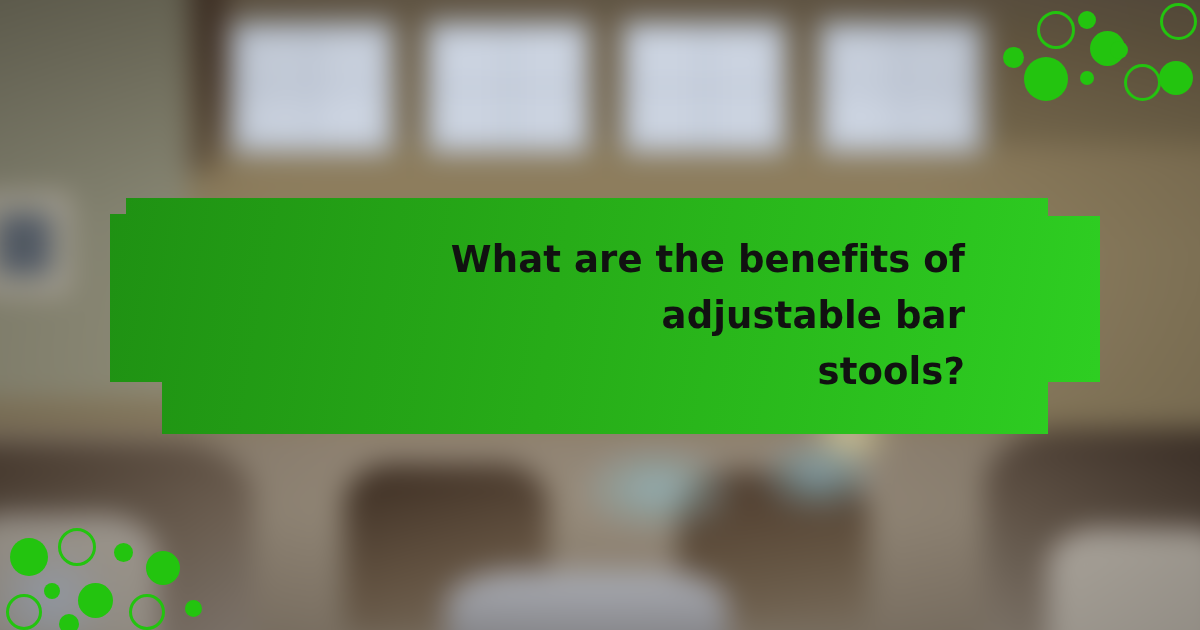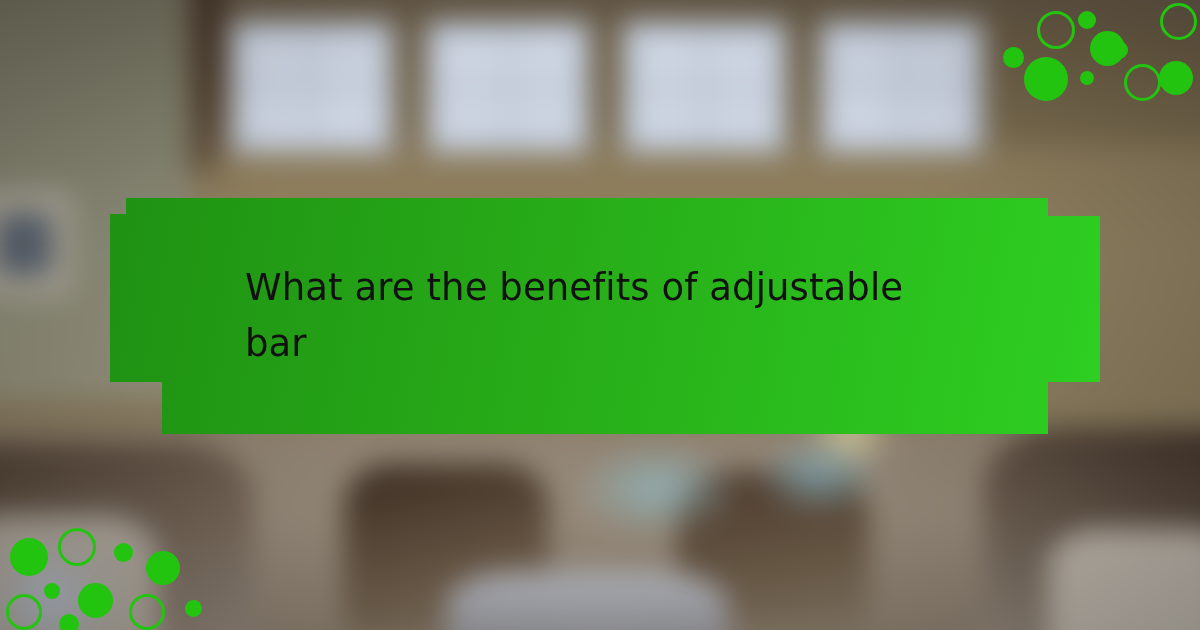--- a/index.html
+++ b/index.html
@@ -203,25 +203,25 @@
     );
     display: flex;
     align-items: center;
     justify-content: center;
   }
 
   #banner-text {
     position: relative;
     z-index: 3;
     width: 720px;
-    text-align: left;
+    text-align: right;
     color: #111111;
     font-size: 37px;
     line-height: 1.52;
-    font-weight: 400;
+    font-weight: 700;
     letter-spacing: 0.1px;
     font-family: "DejaVu Sans", sans-serif;
   }
 </style>
 </head>
 <body>
 
 <div id="stage">
 
   <div id="bg">
@@ -272,21 +272,21 @@
       <div class="blue-left"></div>
       <div class="teal-mid"></div>
       <div class="teal-mid2"></div>
       <div class="shadow-vig"></div>
     </div>
   </div>
 
   <div id="banner">
     <div id="banner-text">
       <span>What are the benefits of adjustable bar</span>
-      <br>
+      <br><span>stools?</span>
     </div>
   </div>
 
   <div class="dots" id="dots-top-right" style="left: 0px; top: 0px; width: 1200px; height: 630px; pointer-events: none;">
       <div class="dot solid" style="left: 1003px; top: 47px; width: 21px; height: 21px; background: rgb(35, 196, 15);"></div>
       <div class="dot ring" style="left: 1037px; top: 11px; width: 38px; height: 38px; border-color: rgb(35, 196, 15);"></div>
       <div class="dot solid" style="left: 1024px; top: 57px; width: 44px; height: 44px; background: rgb(35, 196, 15);"></div>
       <div class="dot solid" style="left: 1090px; top: 31px; width: 35px; height: 35px; background: rgb(35, 196, 15);"></div>
       <div class="dot solid" style="left: 1078px; top: 11px; width: 18px; height: 18px; background: rgb(35, 196, 15);"></div>
       <div class="dot solid" style="left: 1110px; top: 41px; width: 18px; height: 18px; background: rgb(35, 196, 15);"></div>

